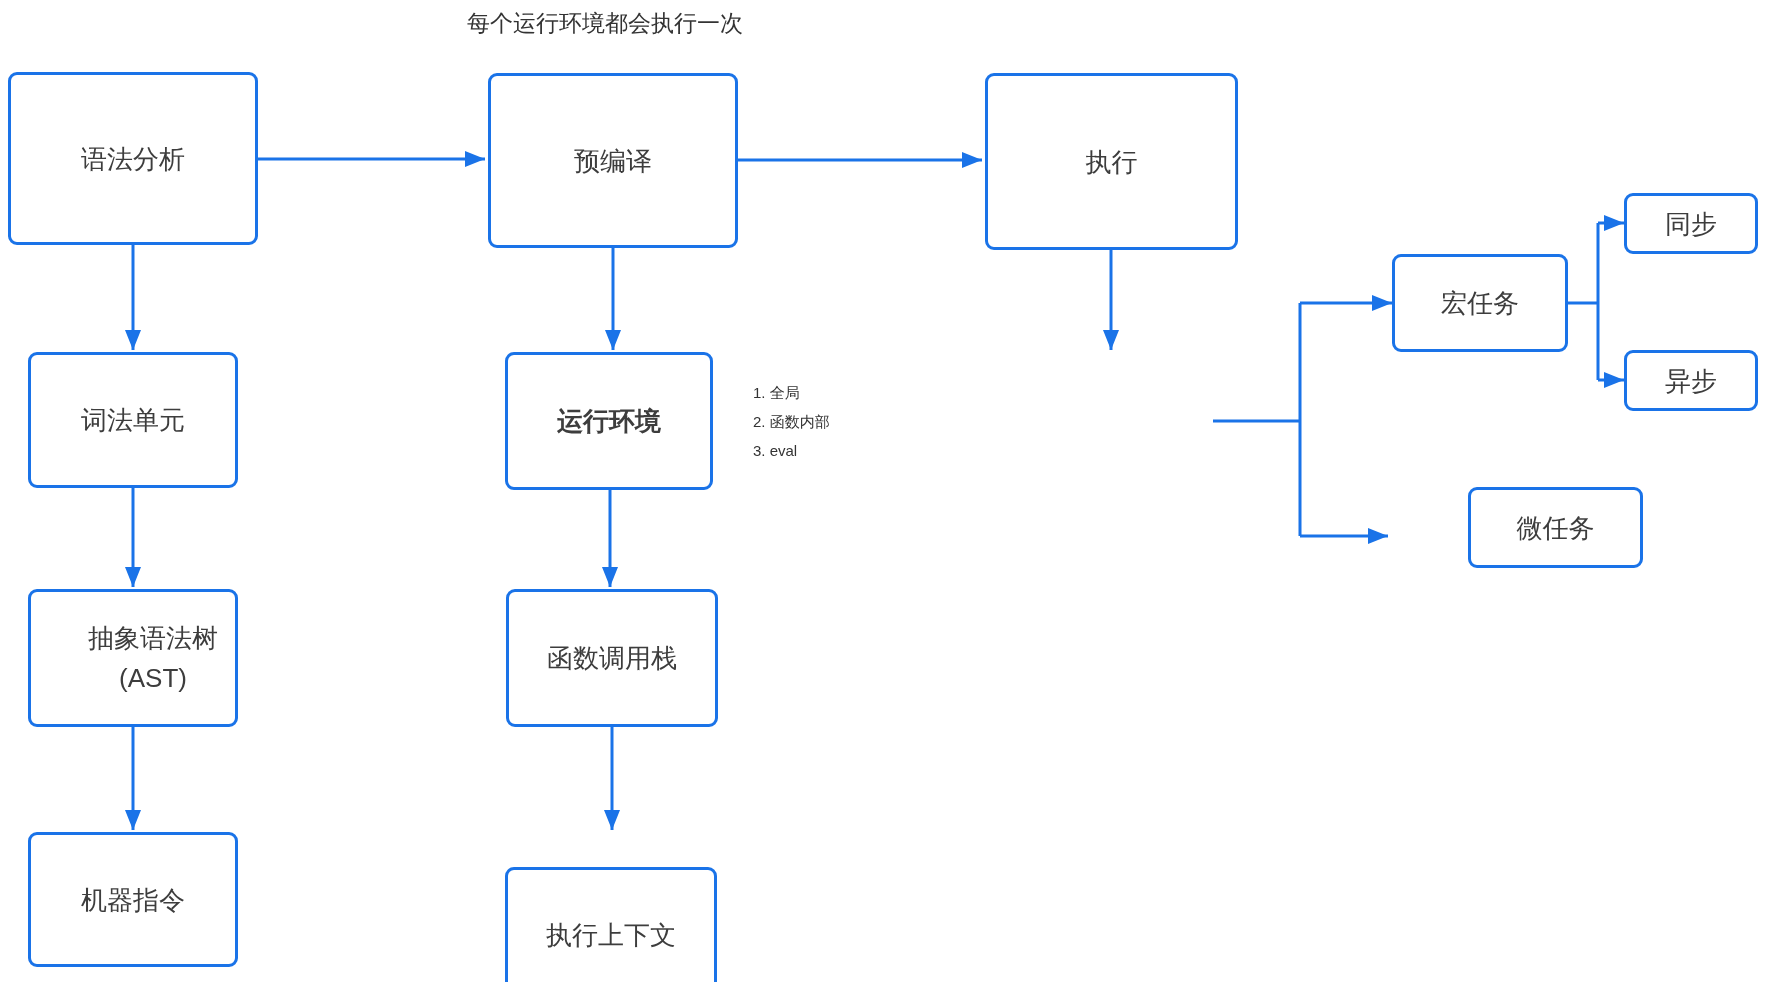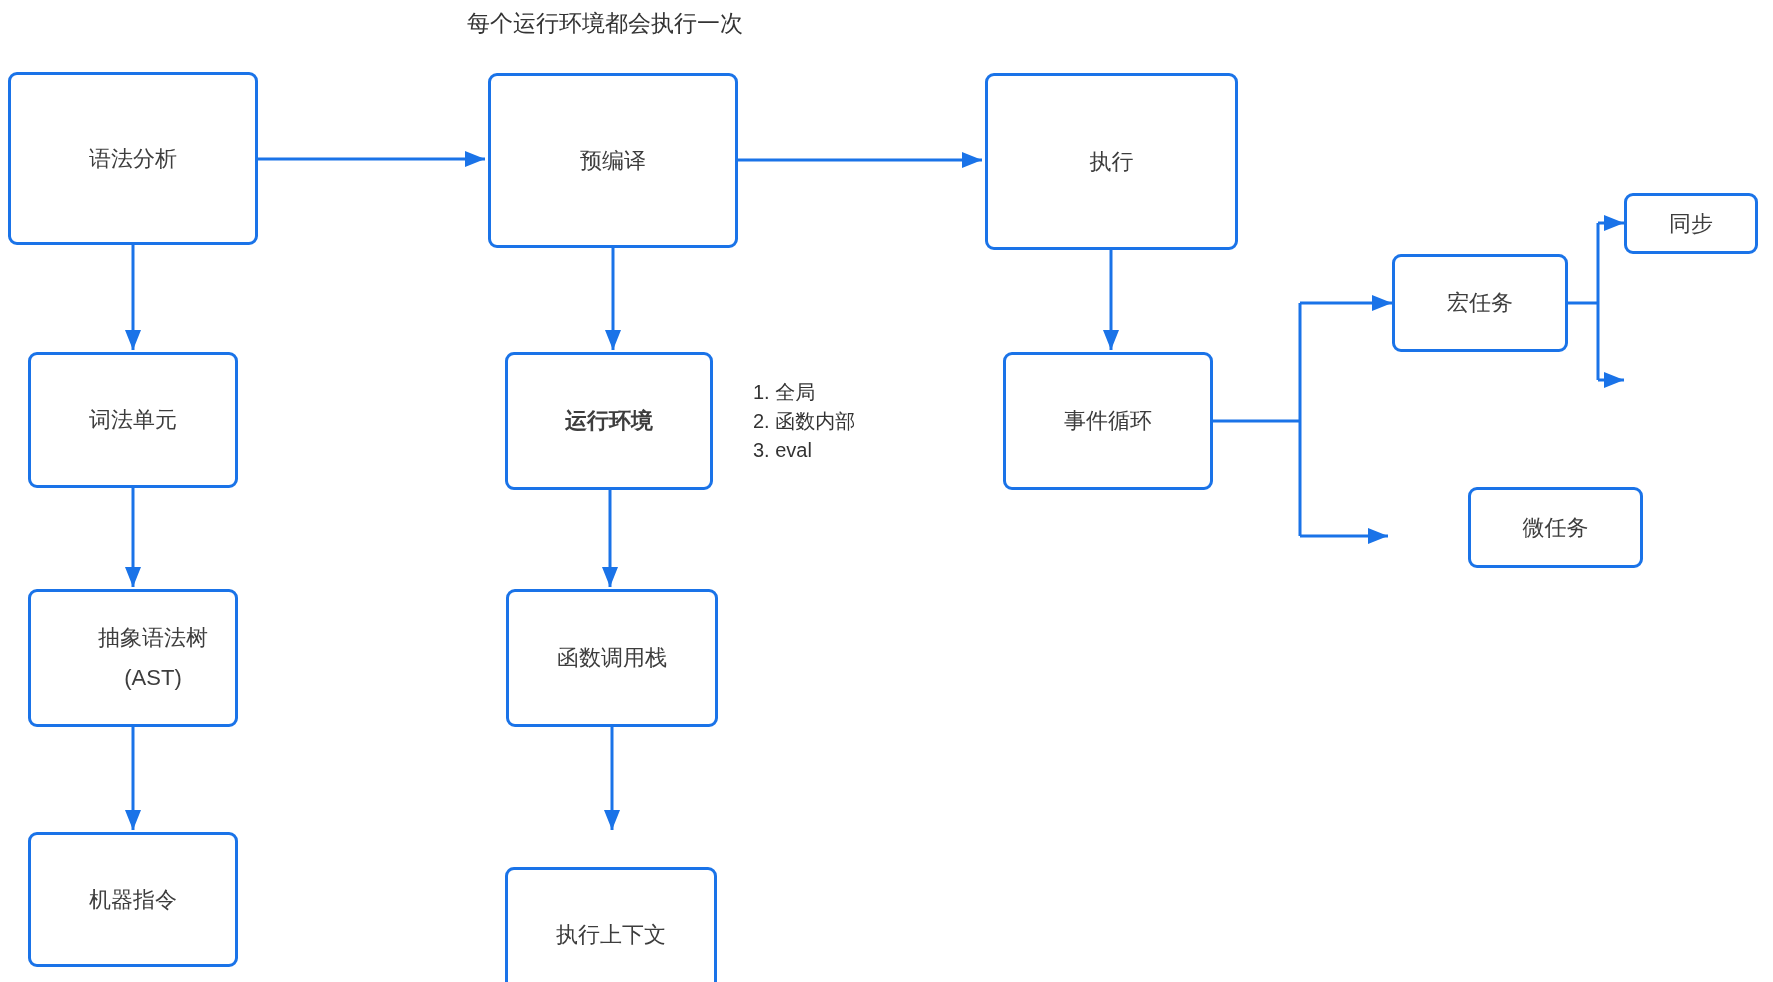--- a/index.html
+++ b/index.html
@@ -26,37 +26,37 @@
     box-sizing: border-box;
     border: 3px solid #1a73e8;
     border-radius: 9px;
     background: #ffffff;
     display: flex;
     flex-direction: column;
     align-items: center;
     justify-content: center;
     text-align: center;
     color: #3d3d3d;
-    font-size: 22px;
+    font-size: 26px;
     line-height: 40px;
     z-index: 2;
   }
   .title-note {
     position: absolute;
     left: 410px;
     top: 8px;
     width: 390px;
     text-align: center;
     font-size: 23px;
     color: #333333;
   }
   .note-list {
     position: absolute;
     color: #333333;
-    font-size: 20px;
+    font-size: 15px;
     line-height: 29px;
     text-align: left;
   }
 </style>
 </head>
 <body>
 
 <div id="canvas">
 
   <svg id="connector-layer" width="1773" height="982" viewBox="0 0 1773 982" xmlns="http://www.w3.org/2000/svg">
@@ -116,36 +116,36 @@
   </div>
 
   <div class="node" style="left:506px; top:589px; width:212px; height:138px;">
     <span>函数调用栈</span>
   </div>
 
   <div class="node" style="left:505px; top:832px; width:212px; height:135px;margin-top:35px;">
     <span>执行上下文</span>
   </div>
 
-  <div class="node" style="left:1003px; top:352px; width:210px; height:138px;">
-    <span>事件循环</span>
-  </div>
 
   <div class="node" style="left:1392px; top:254px; width:176px; height:98px;">
     <span>宏任务</span>
   </div>
 
   <div class="node" style="left:1468px; top:487px; width:175px; height:81px;">
     <span>微任务</span>
   </div>
 
   <div class="node" style="left:1624px; top:193px; width:134px; height:61px;text-align:right;">
     <span>同步</span>
   </div>
 
+  <div class="node" style="left:1624px; top:350px; width:134px; height:61px;">
+    <span>异步</span>
+  </div>
 
   <div class="note-list" style="left:753px; top:378px;">
     <div>1. 全局</div>
     <div>2. 函数内部</div>
     <div>3. eval</div>
   </div>
 
 
 </div>
 

